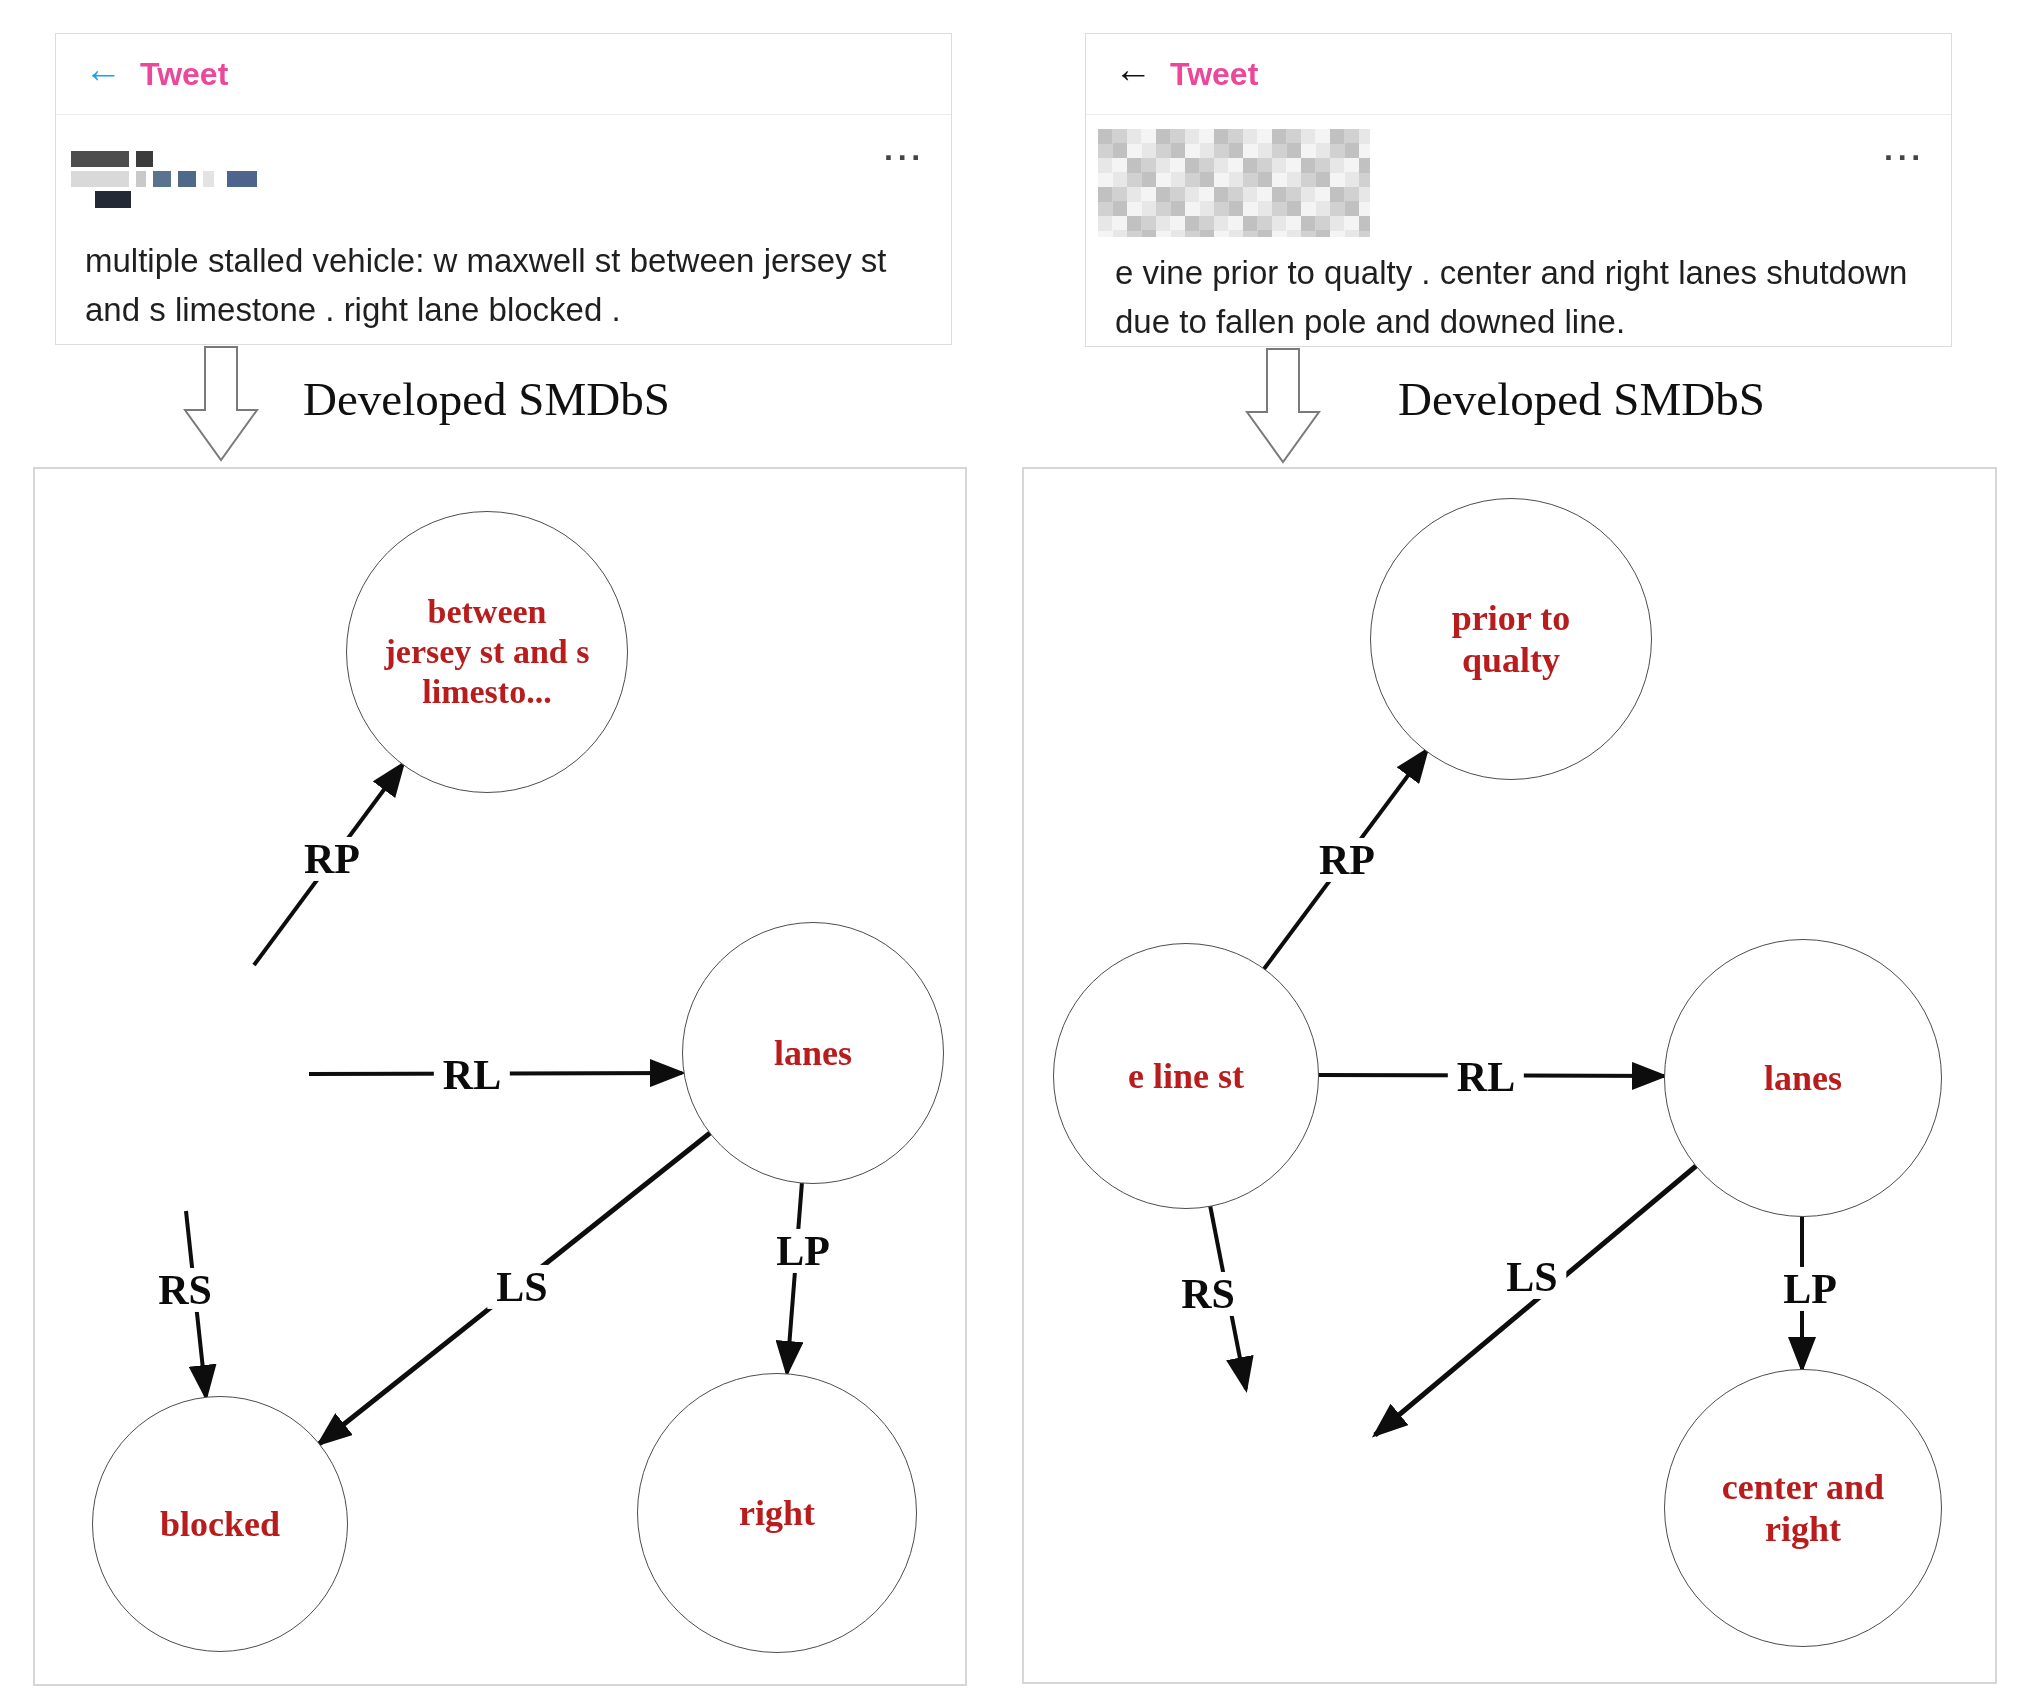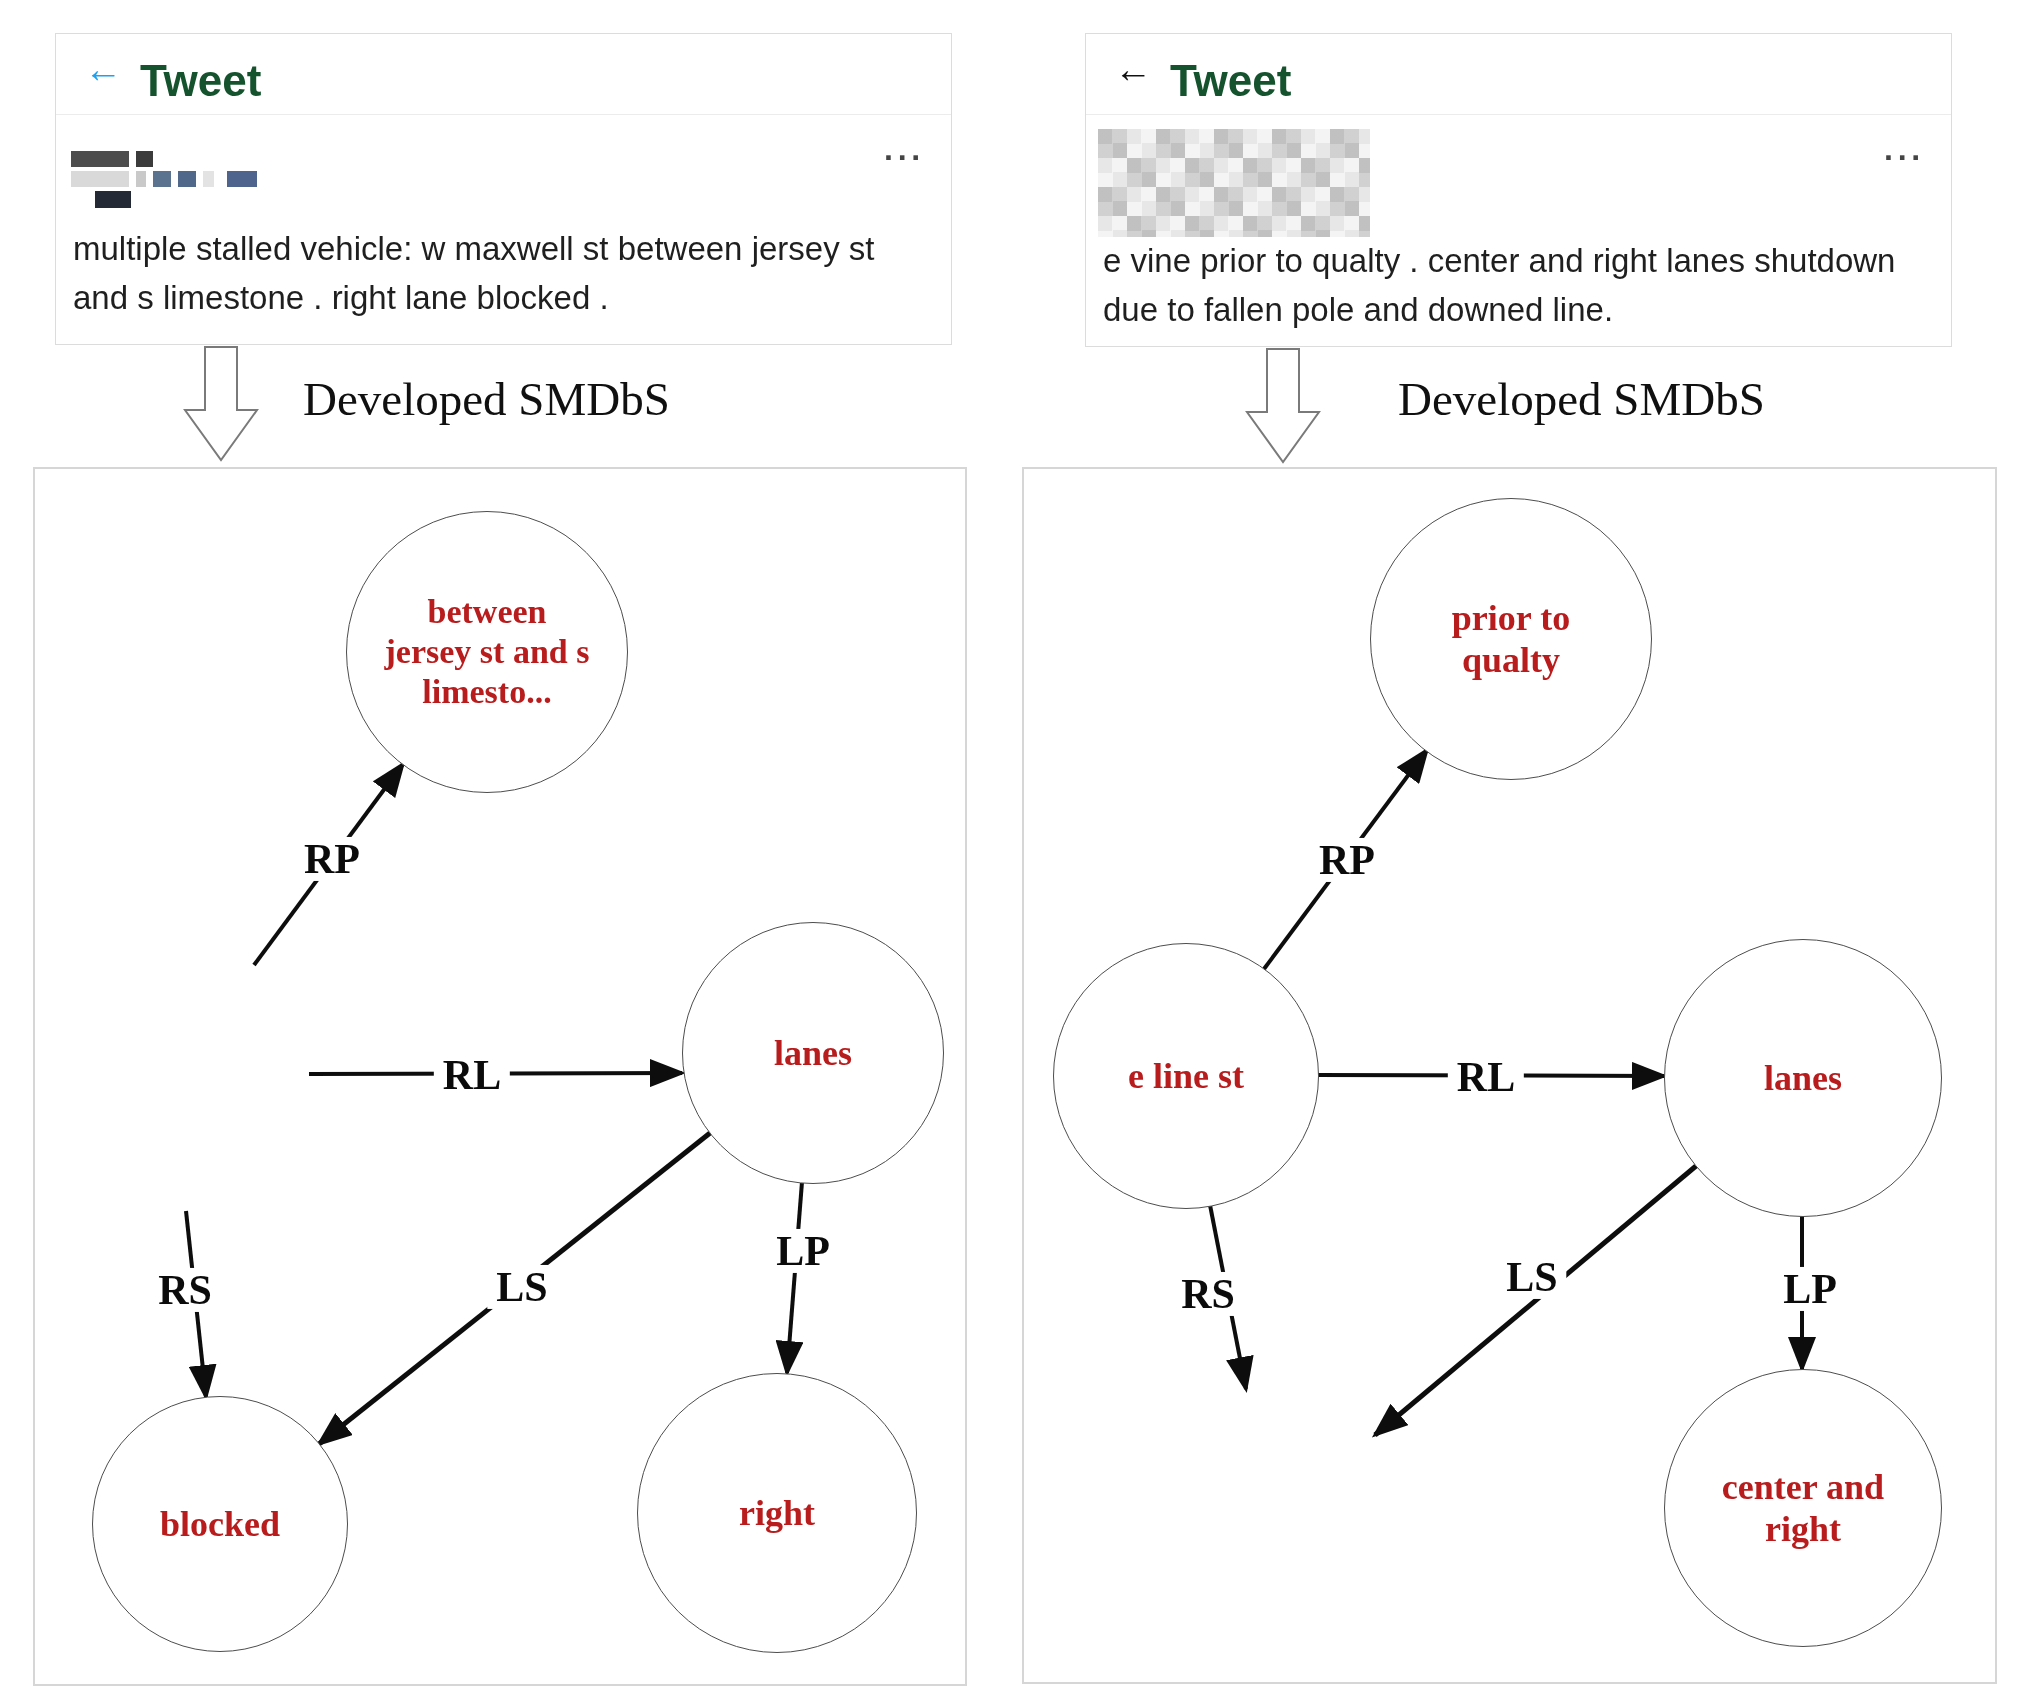--- a/index.html
+++ b/index.html
@@ -3,25 +3,25 @@
 <meta charset="utf-8">
 <style>
   html,body{margin:0;padding:0;background:#ffffff;}
   .page{position:relative;width:2020px;height:1708px;background:#fff;overflow:hidden;
         font-family:"Liberation Sans",sans-serif;}
 
   
   .card{position:absolute;background:#fff;border:1px solid #dcdcdc;}
   .card-hd{position:relative;height:80px;border-bottom:1px solid #ececec;}
   .back{position:absolute;left:28px;top:16px;font-size:38px;font-weight:700;line-height:1;}
-  .ttl{position:absolute;left:84px;top:22px;font-size:44px;font-weight:700;color:#14532d;}
+  .ttl{position:absolute;left:84px;top:22px;font-size:32px;font-weight:700;color:#ec4899;}
   .card-bd{position:relative;height:calc(100% - 81px);}
   .more{position:absolute;right:26px;top:26px;font-size:32px;font-weight:700;
         letter-spacing:3px;color:#444;line-height:1;}
-  .twtext{position:absolute;left:17px;margin:0;font-size:33px;line-height:1.48;color:#1f1f1f;}
+  .twtext{position:absolute;left:17px;margin:12px;font-size:33px;line-height:1.48;color:#1f1f1f;}
 
   
   .redact-bars{position:absolute;left:15px;top:36px;}
   .rrow{display:flex;gap:7px;margin-bottom:4px;}
   .rrow i{display:block;height:16px;}
 
   
   .mosaic{position:absolute;
     background:
       repeating-conic-gradient(rgba(255,255,255,.45) 0% 25%, rgba(160,160,160,.35) 25% 50%) 0 0/58px 58px,

